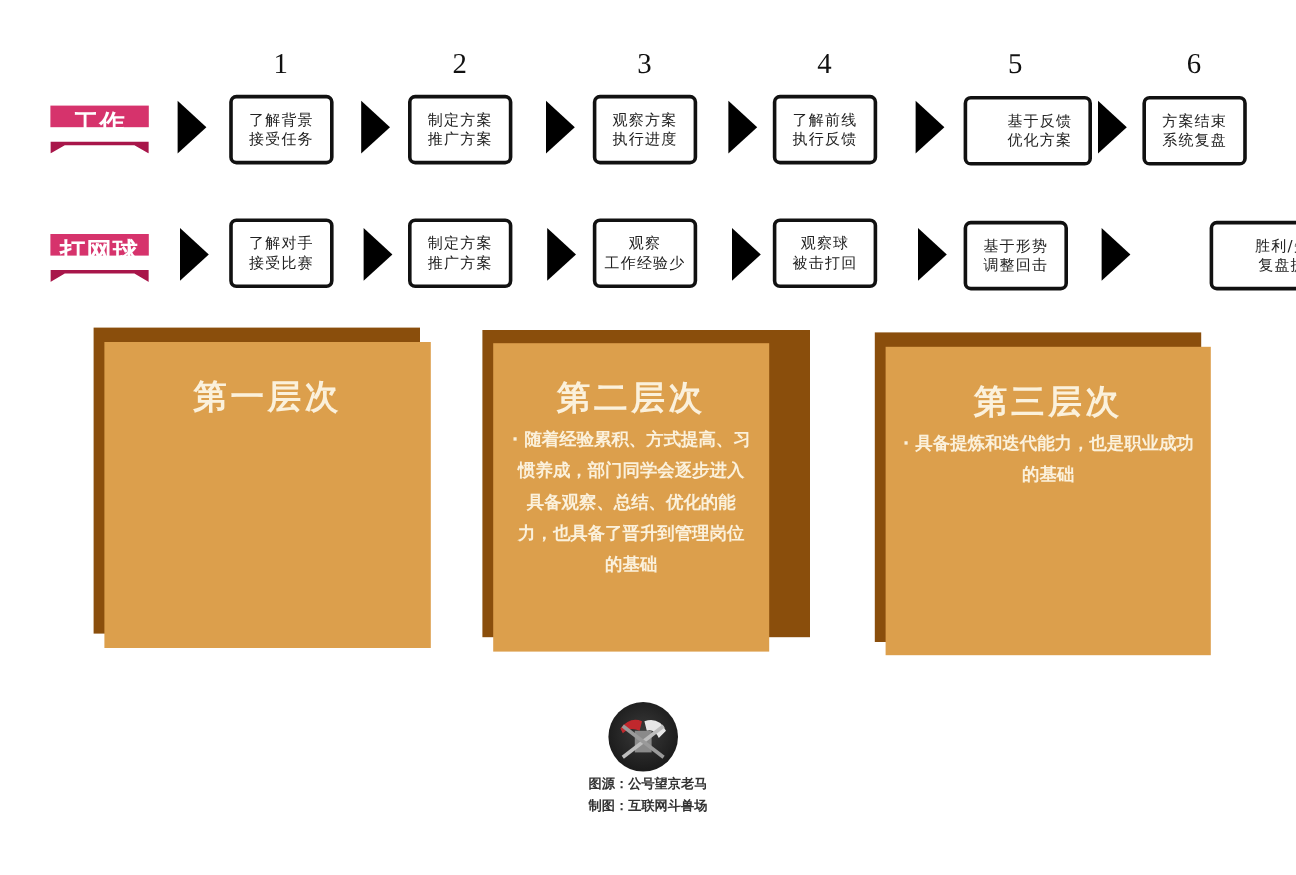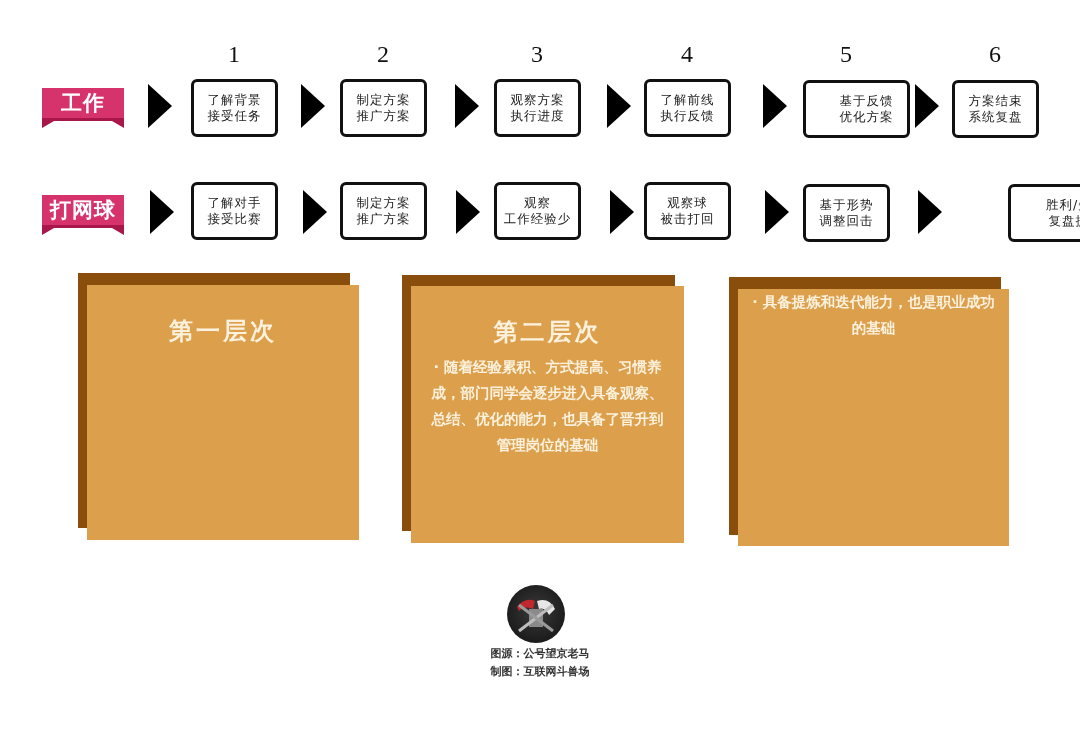--- a/index.html
+++ b/index.html
@@ -1,31 +1,31 @@
 <!DOCTYPE html>
 <html><head>
 <meta charset="utf-8">
 <style>
   html, body { margin:0; padding:0; background:#ffffff; }
   body { width:1080px; height:729px; position:relative; overflow:hidden;
          font-family:"DejaVu Sans", "Liberation Sans", sans-serif; color:#111; }
   .num { position:absolute; width:40px; text-align:center; font-family:"Liberation Serif","DejaVu Serif",serif;
          font-size:24px; line-height:24px; color:#111; }
-  .tag { position:absolute; width:82px; height:30px; background:#d6336c; color:#fff;
+  .tag { position:absolute; width:82px; height:18px; background:#d6336c; color:#fff;
          font-size:21px; font-weight:bold; text-align:center; line-height:30px; letter-spacing:1px; }
   .tag .ribbon { position:absolute; left:0; top:30px; width:82px; height:10px; }
   .tag .ribbon svg { display:block; }
   .arrow { position:absolute; width:0; height:0; border-top:22px solid transparent;
            border-bottom:22px solid transparent; border-left:24px solid #000; }
   .box { position:absolute; width:81px; height:52px; border:3px solid #111; border-radius:6px;
          background:#fff; display:flex; align-items:center; justify-content:center; text-align:center;
          font-size:12.5px; line-height:16px; font-weight:normal; color:#222; letter-spacing:1px; white-space:pre-line; }
   .card-back { position:absolute; background:#8a4e0c; }
   .card { position:absolute; background:#dc9f4c; color:#fbf1dc; text-align:center; padding:0 14px; box-sizing:border-box; }
-  .card h2 { margin:30px 0 6px 0; font-size:24px; font-weight:bold; letter-spacing:3px; line-height:32px; }
+  .card h2 { margin:30px 0 6px 0; font-size:28px; font-weight:bold; letter-spacing:3px; line-height:32px; }
   .card p { margin:0 0 20px 0; font-size:14.5px; line-height:26px; font-weight:bold; }
   .logo { position:absolute; left:507px; top:585px; width:58px; height:58px; border-radius:50%;
           background:radial-gradient(circle at 50% 45%, #3a3a3a 0%, #1c1c1c 70%); overflow:hidden; }
   .credit { position:absolute; left:450px; width:180px; text-align:center; font-size:11px; color:#333; font-weight:bold; }
 </style>
 </head>
 <body>
 
 <div class="num" style="left:214px;top:42px;">1</div>
 <div class="num" style="left:363px;top:42px;">2</div>
@@ -87,27 +87,28 @@
 <div class="arrow" style="left:918px;top:190px;"></div>
 <div class="box" style="left:1008px;top:184px;padding-left:24px;">胜利/失败
 复盘提高</div>
 
 <div class="card-back" style="left:78px;top:273px;width:272px;height:255px;"></div>
 <div class="card" style="left:87px;top:285px;width:272px;height:255px;">
   <h2>第一层次</h2>
 </div>
 
 <div class="card-back" style="left:402px;top:275px;width:273px;height:256px;"></div>
-<div class="card" style="left:411px;top:286px;width:273px;height:257px;">
+<div class="card" style="left:411px;top:286px;width:230px;height:257px;">
   <h2>第二层次</h2>
   <p>· 随着经验累积、方式提高、习惯养成，部门同学会逐步进入具备观察、总结、优化的能力，也具备了晋升到管理岗位的基础</p>
 </div>
 
 <div class="card-back" style="left:729px;top:277px;width:272px;height:258px;"></div>
 <div class="card" style="left:738px;top:289px;width:271px;height:257px;">
+  <h2>第三层次</h2>
   <p>· 具备提炼和迭代能力，也是职业成功的基础</p>
 </div>
 
 <div class="logo">
   <svg width="58" height="58" viewBox="0 0 58 58">
     <path d="M10 22 Q18 12 28 16 L26 24 Q18 20 12 26 Z" fill="#c0282d"></path>
     <path d="M30 16 Q42 12 48 24 L42 30 Q38 22 32 24 Z" fill="#e6e6e6"></path>
     <rect x="22" y="24" width="14" height="18" fill="#8a8a8a"></rect>
     <line x1="12" y1="46" x2="46" y2="20" stroke="#bdbdbd" stroke-width="3"></line>
     <line x1="12" y1="20" x2="46" y2="46" stroke="#9a9a9a" stroke-width="3"></line>

